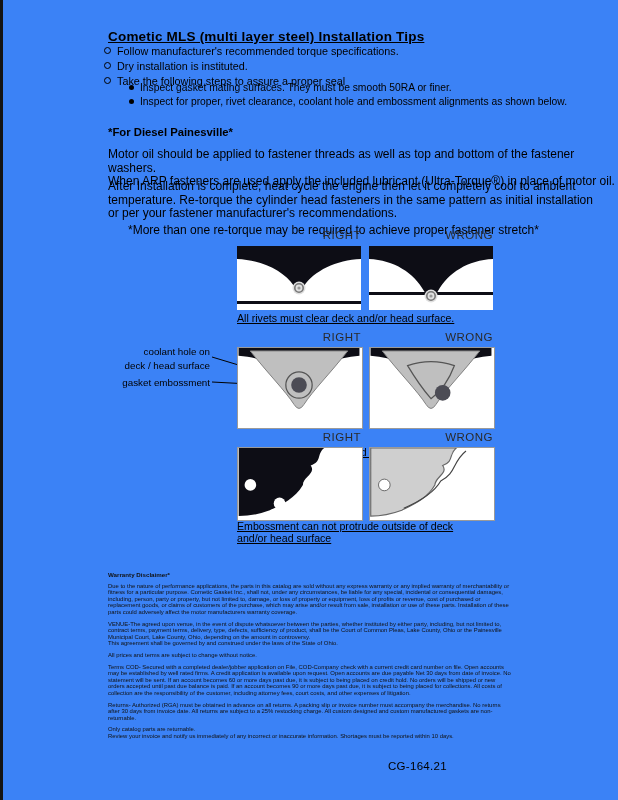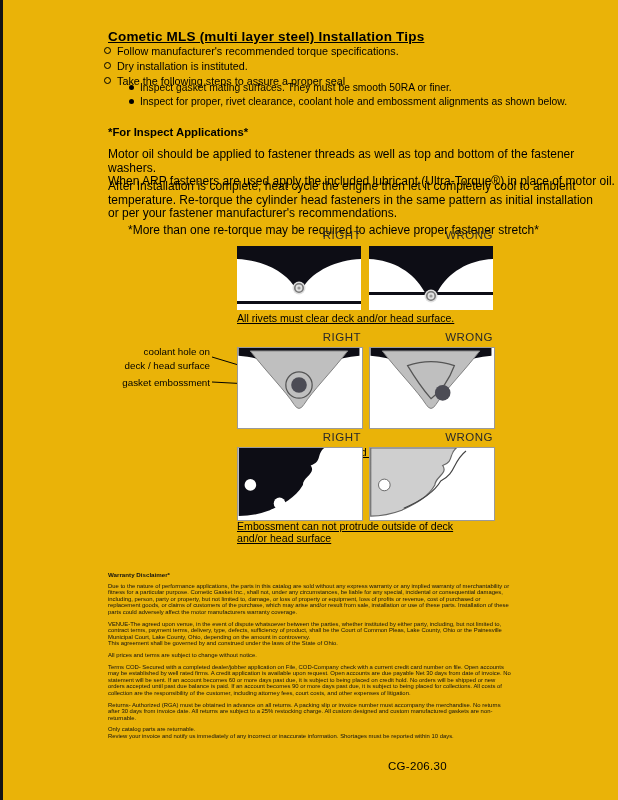--- a/index.html
+++ b/index.html
@@ -1,17 +1,17 @@
 <!DOCTYPE html>
 <html><head>
 <meta charset="utf-8">
 <style>
   html,body{margin:0;padding:0;}
   body{width:618px;height:800px;background:#ffffff;font-family:"Liberation Sans",sans-serif;color:#000;}
-  .page{position:relative;width:618px;height:800px;background:#eab308;overflow:hidden;}
+  .page{position:relative;width:618px;height:800px;background:#3b82f6;overflow:hidden;}
   .edge{position:absolute;left:0;top:0;width:3px;height:100%;background:#141414;}
   .title{position:absolute;left:108px;top:20px;font-size:13.5px;font-weight:bold;text-decoration:underline;letter-spacing:.2px;}
   ul{list-style:none;margin:0;padding:0;}
   .bullets{position:absolute;left:104px;top:44px;font-size:10.8px;}
   .bullets li{line-height:15px;}
   .ob{display:inline-block;width:5px;height:5px;border:1px solid #000;border-radius:50%;margin-right:6px;vertical-align:1px;}
   .sub{position:absolute;left:129px;top:81px;font-size:10.3px;}
   .sub li{line-height:14px;}
   .fb{display:inline-block;width:5px;height:5px;background:#000;border-radius:50%;margin-right:6px;vertical-align:1px;}
   .diesel-h{position:absolute;left:108px;top:117px;font-size:11.3px;font-weight:bold;}
@@ -40,21 +40,21 @@
     <li><span class="ob"></span><span>Follow manufacturer's recommended torque specifications.</span></li>
     <li><span class="ob"></span><span>Dry installation is instituted.</span></li>
     <li><span class="ob"></span><span>Take the following steps to assure a proper seal</span></li>
   </ul>
 
   <ul class="sub">
     <li><span class="fb"></span><span>Inspect gasket mating surfaces.  They must be smooth 50RA or finer.</span></li>
     <li><span class="fb"></span><span>Inspect for proper, rivet clearance, coolant hole and embossment alignments as shown below.</span></li>
   </ul>
 
-  <h2 class="diesel-h">*For Inspect Applications*</h2>
+  <h2 class="diesel-h">*For Diesel Painesville*</h2>
   <p class="para p1">Motor oil should be applied to fastener threads as well as top and bottom of the fastener washers.
 When ARP fasteners are used apply the included lubricant (Ultra-Torque®) in place of motor oil.</p>
   <p class="para p2">After Installation is complete, heat cycle the engine then let it completely cool to ambient
 temperature. Re-torque the cylinder head fasteners in the same pattern as initial installation
 or per your fastener manufacturer's recommendations.</p>
   <p class="para p3">*More than one re-torque may be required to achieve proper fastener stretch*</p>
 
   <div class="fig-label" style="left:237px;top:229px;">RIGHT</div>
   <div class="fig-label" style="left:369px;top:229px;">WRONG</div>
 
@@ -132,14 +132,14 @@
     <p>Due to the nature of performance applications, the parts in this catalog are sold without any express warranty or any implied warranty of merchantability or fitness for a particular purpose.  Cometic Gasket Inc., shall not, under any circumstances, be liable for any special, incidental or consequential damages, including, person, party or property, but not limited to, damage, or loss of property or equipment, loss of profits or revenue, cost of purchased or replacement goods, or claims of customers of the purchase, which may arise and/or result from sale, installation or use of these parts.  Installation of these parts could adversely affect the motor manufacturers warranty coverage.</p>
     <p>VENUE-The agreed upon venue, in the event of dispute whatsoever between the parties, whether instituted by either party, including, but not limited to, contract terms, payment terms, delivery, type, defects, sufficiency of product, shall be the Court of Common Pleas, Lake County, Ohio or the Painesville Municipal Court, Lake County, Ohio, depending on the amount in controversy.
 This agreement shall be governed by and construed under the laws of the State of Ohio.</p>
     <p>All prices and terms are subject to change without notice.</p>
     <p>Terms COD- Secured with a completed dealer/jobber application on File, COD-Company check with a current credit card number on file.  Open accounts may be established by well rated firms.  A credit application is available upon request.  Open accounts are due payable Net 30 days from date of invoice.  No statement will be sent.  If an account becomes 60 or more days past due, it is subject to being placed on credit hold.  No orders will be shipped or new orders accepted until past due balance is paid.  If an account becomes 90 or more days past due, it is subject to being placed for collections.  All costs of collection are the responsibility of the customer, including attorney fees, court costs, and other expenses of litigation.</p>
     <p>Returns- Authorized (RGA) must be obtained in advance on all returns.  A packing slip or invoice number must accompany the merchandise.  No returns after 30 days from invoice date.  All returns are subject to a 25% restocking charge.  All custom designed and custom manufactured gaskets are non-returnable.</p>
     <p>Only catalog parts are returnable.
 Review your invoice and notify us immediately of any incorrect or inaccurate information.  Shortages must be reported within 10 days.</p>
   </div>
 
-  <div class="doc-code">CG-206.30</div>
+  <div class="doc-code">CG-164.21</div>
 </div>
 
 </body></html>

